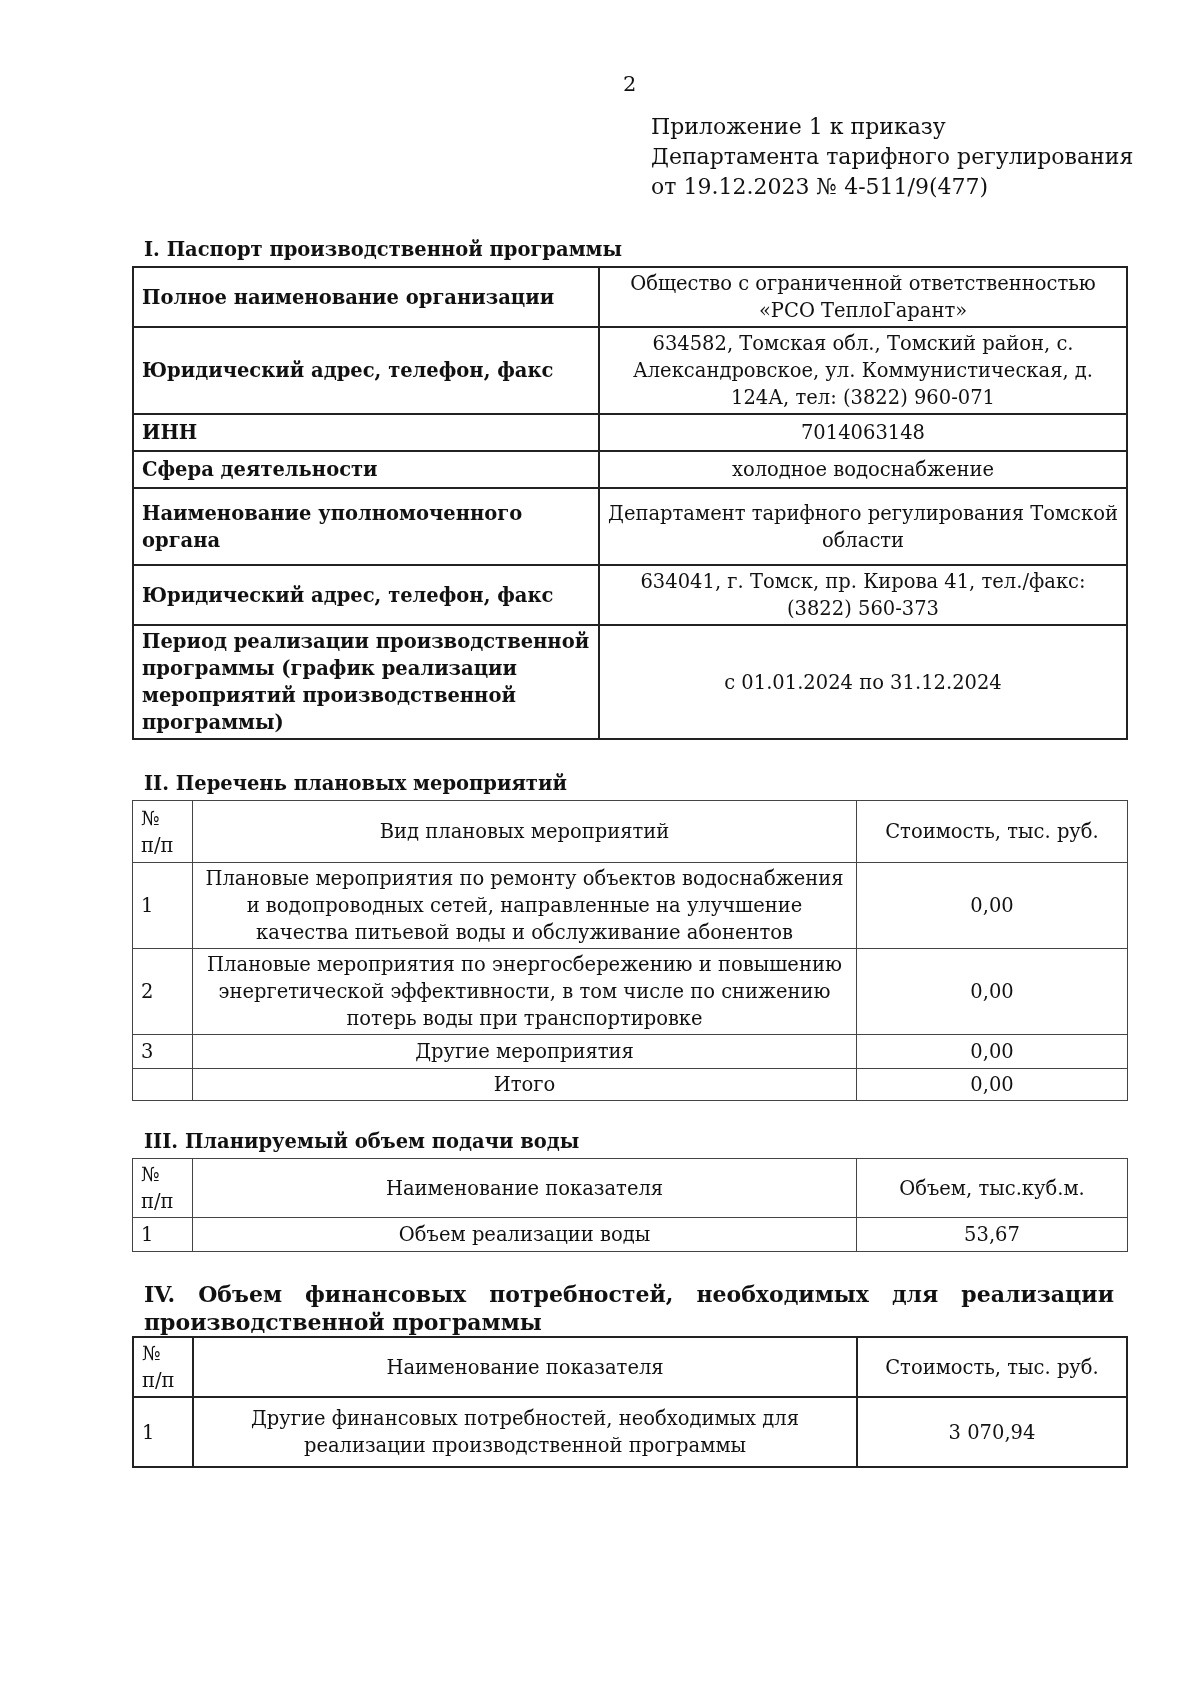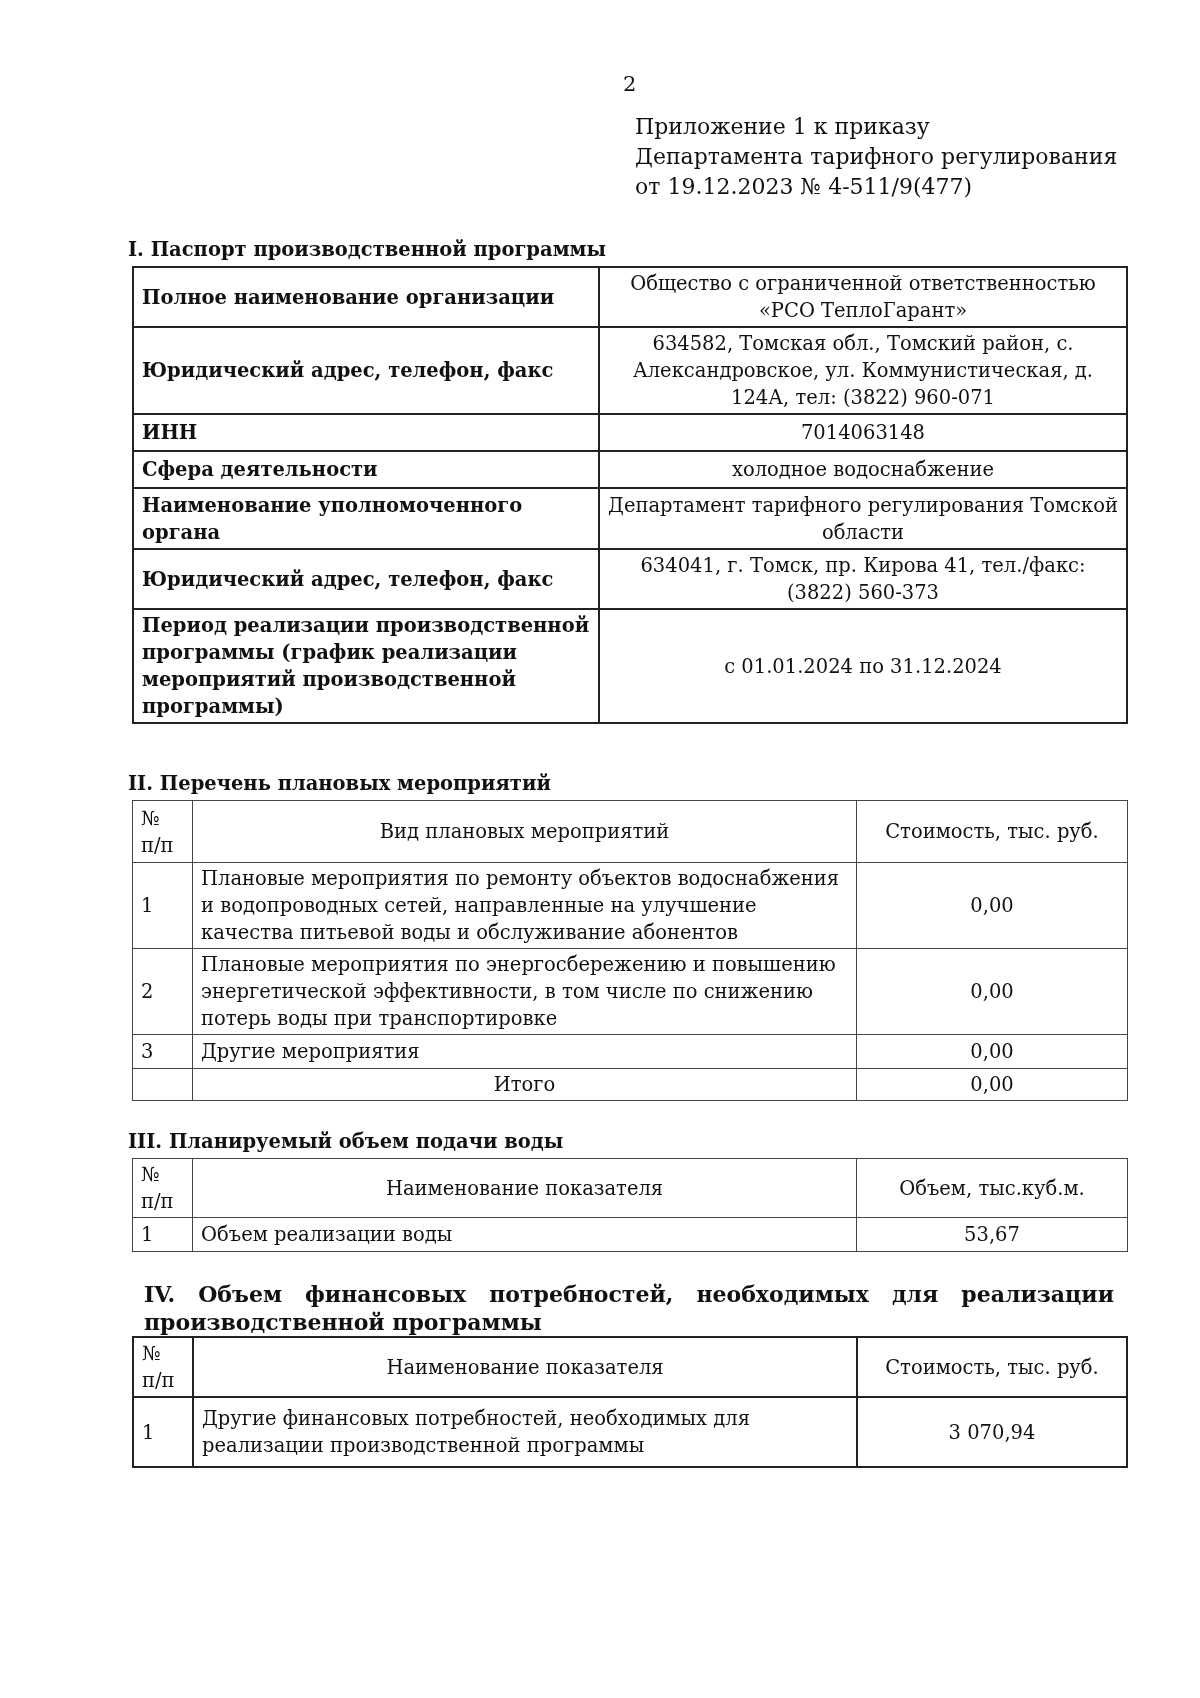--- a/index.html
+++ b/index.html
@@ -1,25 +1,25 @@
 <!DOCTYPE html>
 <html><head>
 <meta charset="utf-8">
 <style>
   html, body { margin:0; padding:0; background:#ffffff; }
   body { width:1200px; height:1698px; position:relative; font-family:"DejaVu Serif","Liberation Serif",serif; color:#111; }
   .pnum { position:absolute; left:623px; top:72px; font-size:21px; }
-  .appx { position:absolute; left:635px; top:112px; font-size:22px; line-height:30px; }
-  .sec-title { position:absolute; left:128px; font-size:19.5px; font-weight:bold; }
+  .appx { position:absolute; left:651px; top:112px; font-size:22px; line-height:30px; }
+  .sec-title { position:absolute; left:144px; font-size:19.5px; font-weight:bold; }
   table { position:absolute; left:132px; width:996px; border-collapse:collapse; font-size:19.5px; }
   td { border:2px solid #222; padding:2px 8px; line-height:27px; vertical-align:middle; }
   .lbl { font-weight:bold; text-align:left; }
   .val { text-align:center; }
   .num { text-align:left; }
-  .left { text-align:left; }
+  .left { text-align:center; }
   .thin td { border:1.5px solid #444; }
   .sec4 { position:absolute; left:144px; top:1280px; width:970px; font-size:22px; font-weight:bold; text-align:justify; line-height:28px; }
 </style>
 </head>
 <body>
 
 <div class="pnum">2</div>
 
 <div class="appx">
   <div>Приложение 1 к приказу</div>
@@ -43,21 +43,21 @@
     <td class="val">634582, Томская обл., Томский район, с. Александровское, ул. Коммунистическая, д. 124А, тел: (3822) 960-071</td>
   </tr>
   <tr style="height:37px">
     <td class="lbl">ИНН</td>
     <td class="val">7014063148</td>
   </tr>
   <tr style="height:37px">
     <td class="lbl">Сфера деятельности</td>
     <td class="val">холодное водоснабжение</td>
   </tr>
-  <tr style="height:61px">
+  <tr style="height:77px">
     <td class="lbl">Наименование уполномоченного органа</td>
     <td class="val">Департамент тарифного регулирования Томской области</td>
   </tr>
   <tr style="height:60px">
     <td class="lbl">Юридический адрес, телефон, факс</td>
     <td class="val">634041, г. Томск, пр. Кирова 41, тел./факс: (3822) 560-373</td>
   </tr>
   <tr style="height:114px">
     <td class="lbl">Период реализации производственной программы (график реализации мероприятий производственной программы)</td>
     <td class="val">с 01.01.2024 по 31.12.2024</td>

